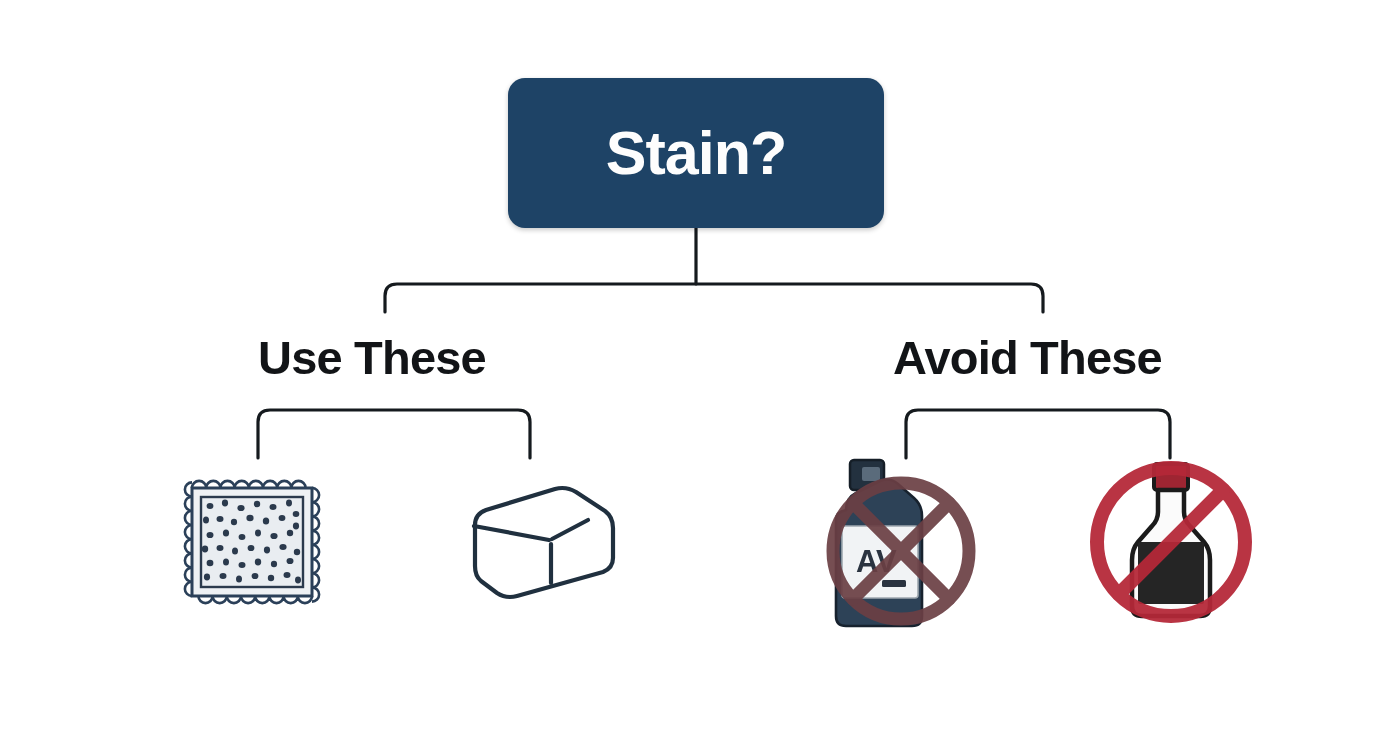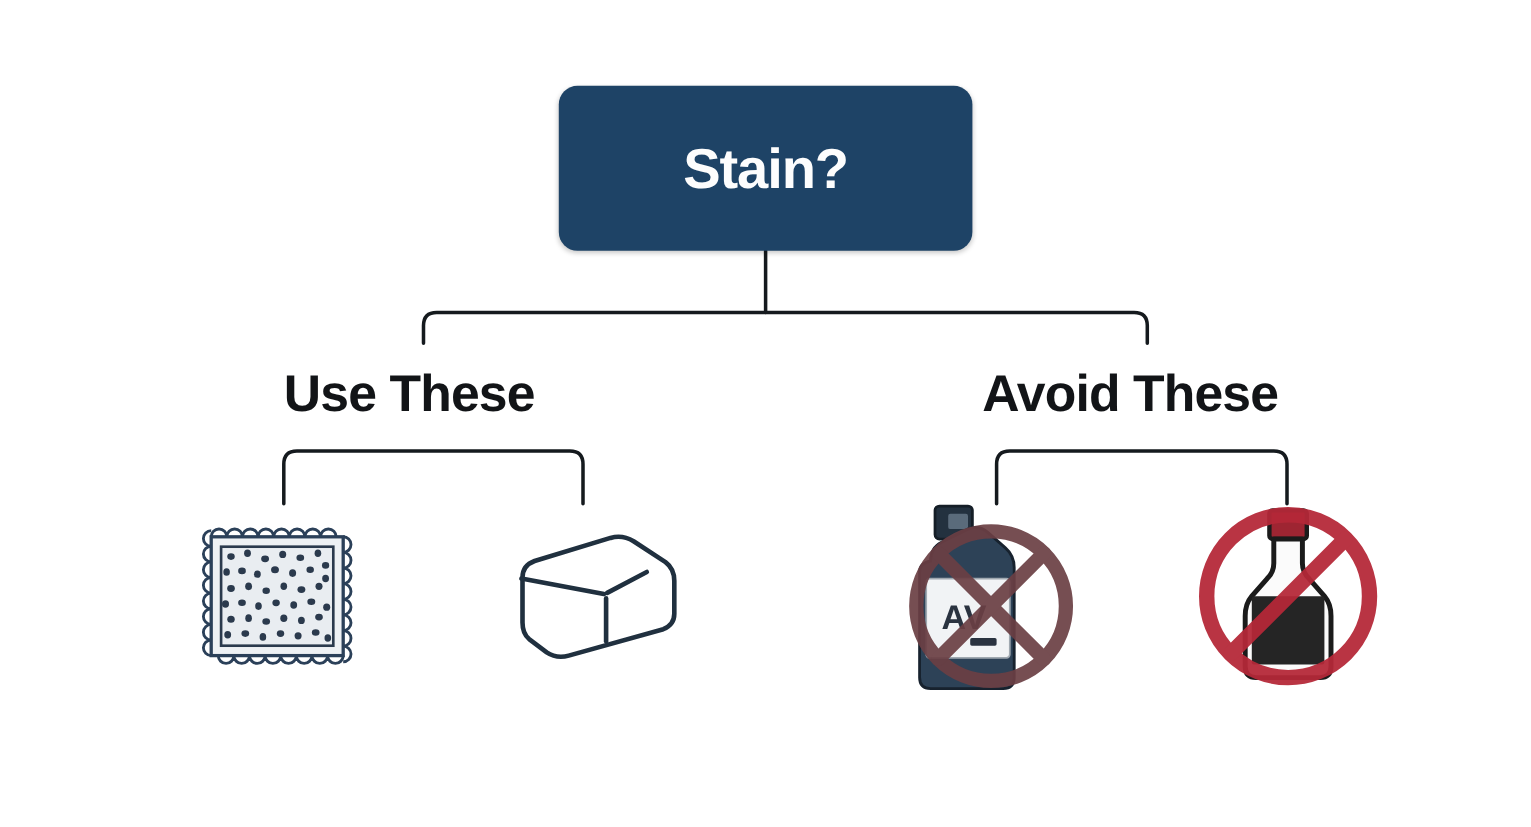--- a/index.html
+++ b/index.html
@@ -46,21 +46,21 @@
     height: 150px;
     background: #1e4366;
     border-radius: 17px;
     display: flex;
     align-items: center;
     justify-content: center;
     box-shadow: 0 2px 5px rgba(0,0,0,0.22);
   }
   #root-node .node-text {
     color: #fdfdfd;
-    font-size: 51px;
+    font-size: 61px;
     font-weight: bold;
     letter-spacing: -1px;
     line-height: 1;
     font-family: "Liberation Sans", sans-serif;
   }
 
   
   .branch-label {
     position: absolute;
     color: #121417;

